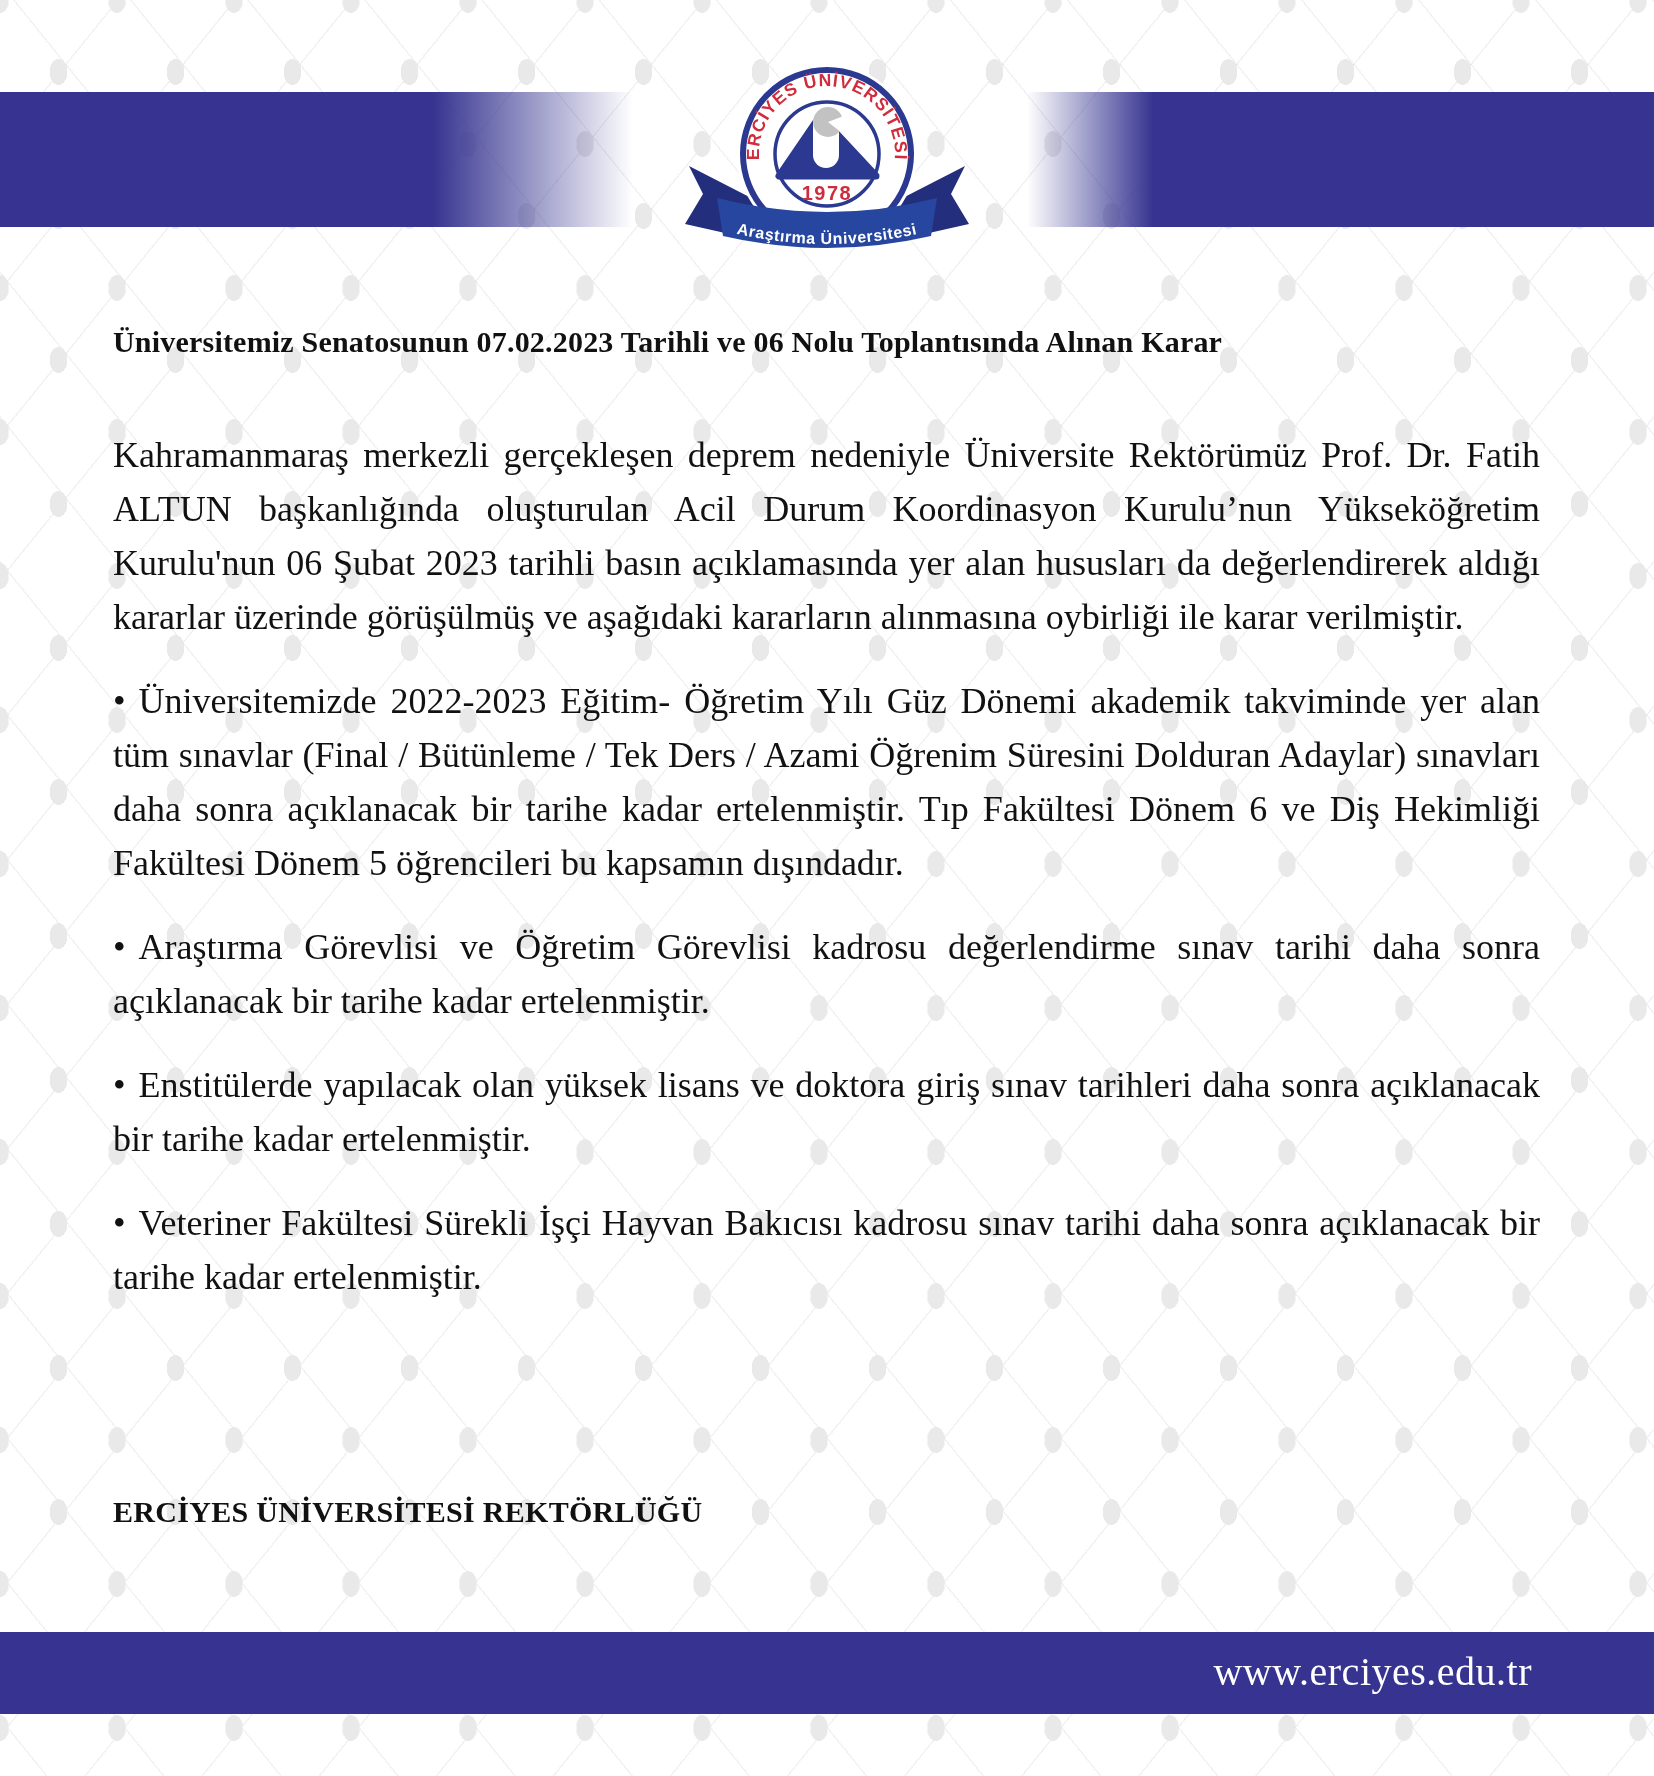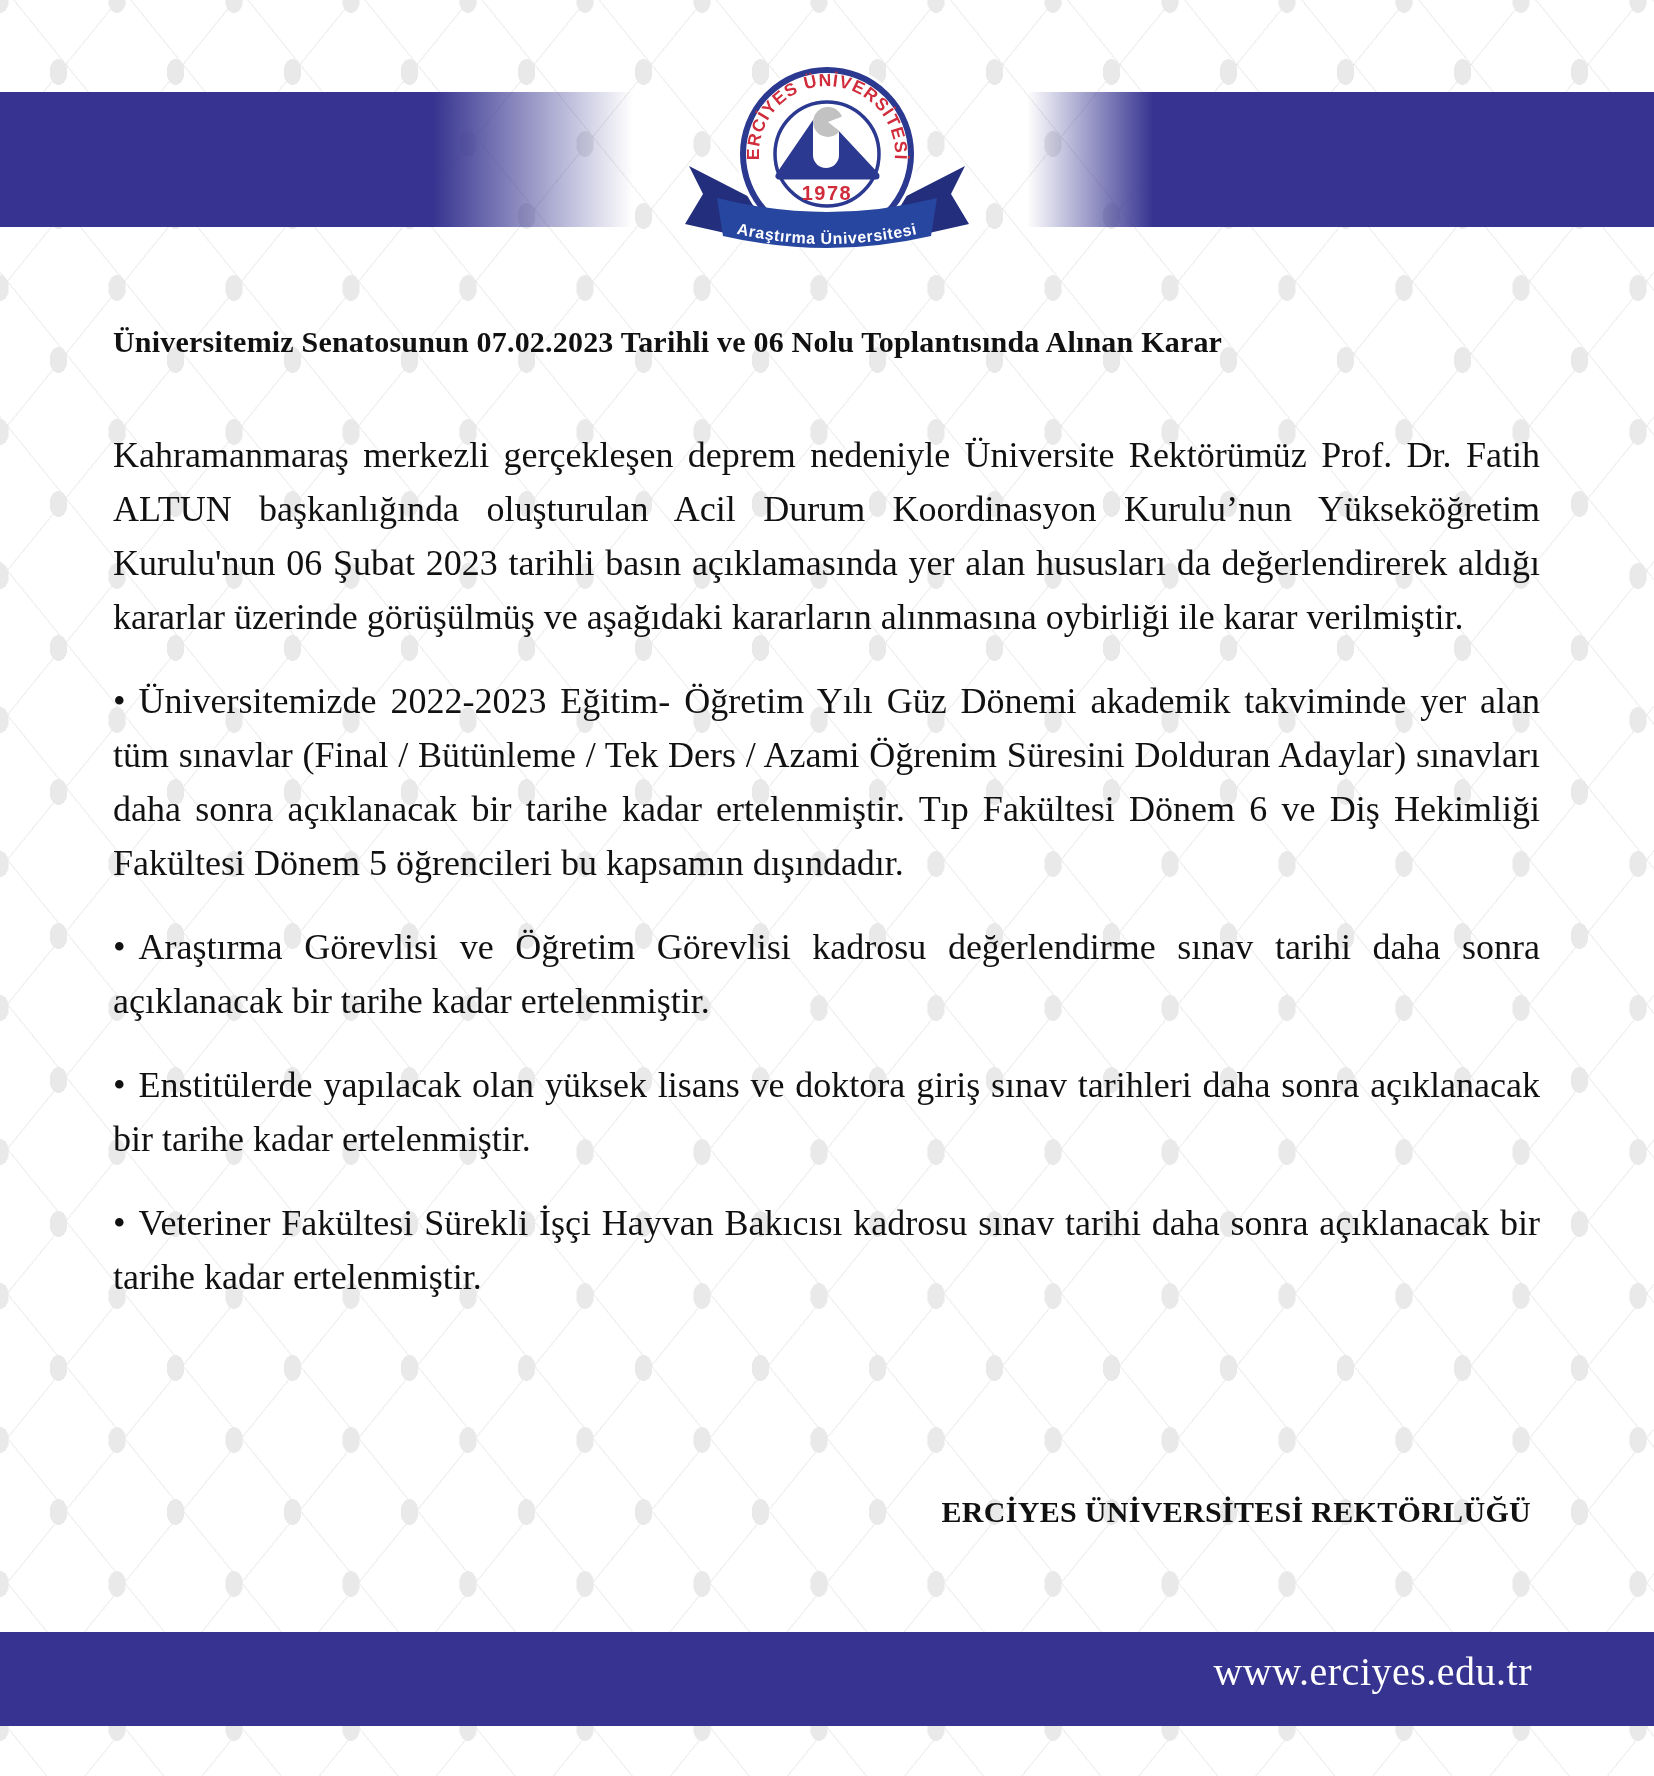--- a/index.html
+++ b/index.html
@@ -42,24 +42,24 @@
     letter-spacing:0.2px;
   }
   .body-par{
     font-size:36px;line-height:54px;margin:0 0 30px 0;
     text-align:justify;text-align-last:left;
   }
   .bullet{margin-right:13px;}
   .signature{
     margin:186px 9px 0 0;
     font-size:30px;font-weight:700;line-height:44px;
-    text-align:right;letter-spacing:0.3px;
+    text-align:left;letter-spacing:0.3px;
   }
   .footer-band{
-    position:absolute;left:0;top:1632px;width:100%;height:94px;
+    position:absolute;left:0;top:1632px;width:100%;height:82px;
     background:#363490;
     text-align:right;
   }
   .url{
     display:inline-block;margin-right:122px;line-height:80px;
     color:#ffffff;font-size:40px;letter-spacing:0.5px;
   }
 </style>
 </head>
 <body>

